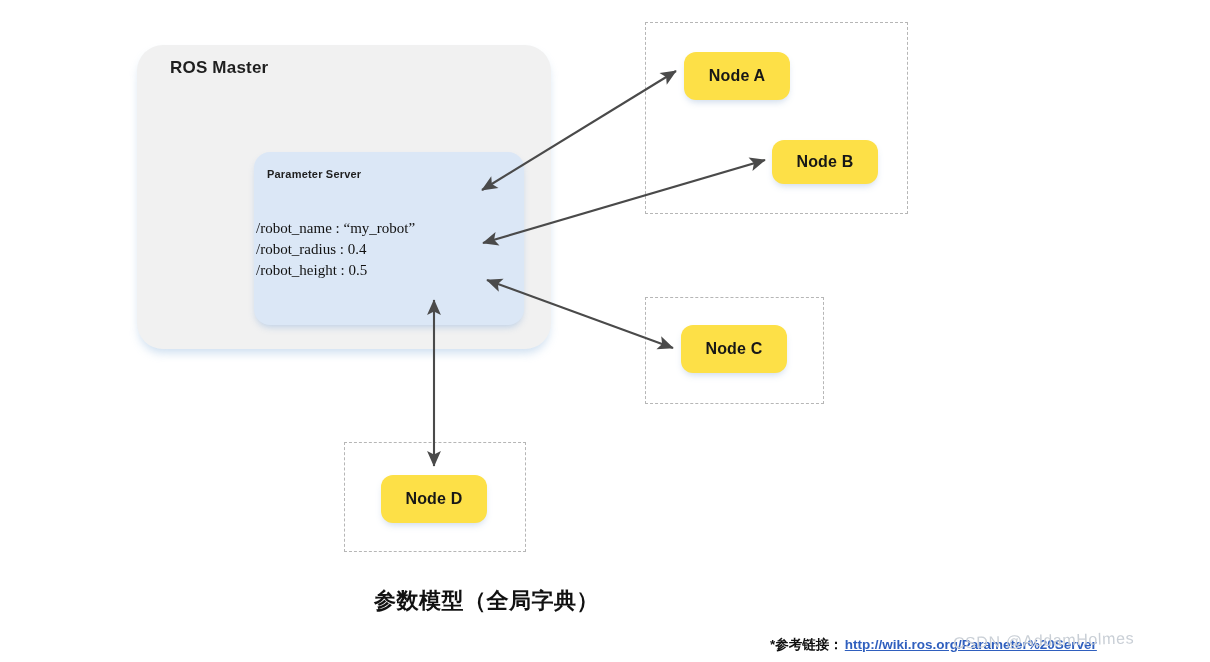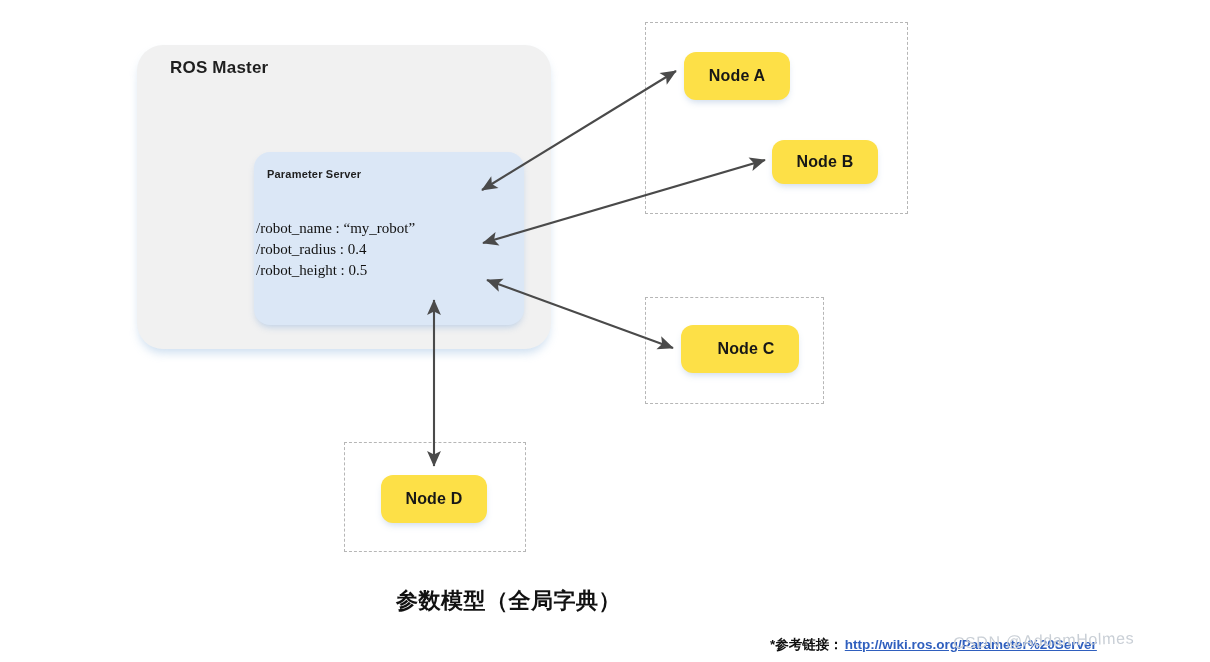--- a/index.html
+++ b/index.html
@@ -97,36 +97,36 @@
     display: flex;
     align-items: center;
     justify-content: center;
     font-size: 16px;
     font-weight: 600;
     letter-spacing: .2px;
     color: #171717;
   }
   .node-a { left: 684px; top: 52px;  width: 106px; height: 48px; }
   .node-b { left: 772px; top: 140px; width: 106px; height: 44px; }
-  .node-c { left: 681px; top: 325px; width: 106px; height: 48px; padding-left: 12px; }
+  .node-c { left: 681px; top: 325px; width: 106px; height: 48px; }
   .node-d { left: 381px; top: 475px; width: 106px; height: 48px; }
 
   
   #arrows {
     position: absolute;
     left: 0; top: 0;
     width: 1210px;
     height: 662px;
     pointer-events: none;
   }
 
   
   .caption {
     position: absolute;
-    left: 396px;
+    left: 374px;
     top: 586px;
     font-size: 22px;
     font-weight: 700;
     color: #111111;
     letter-spacing: .5px;
     white-space: nowrap;
   }
 
   
   .ref-line {

